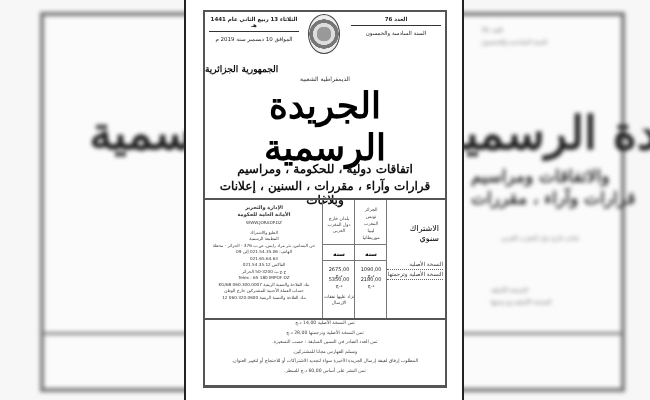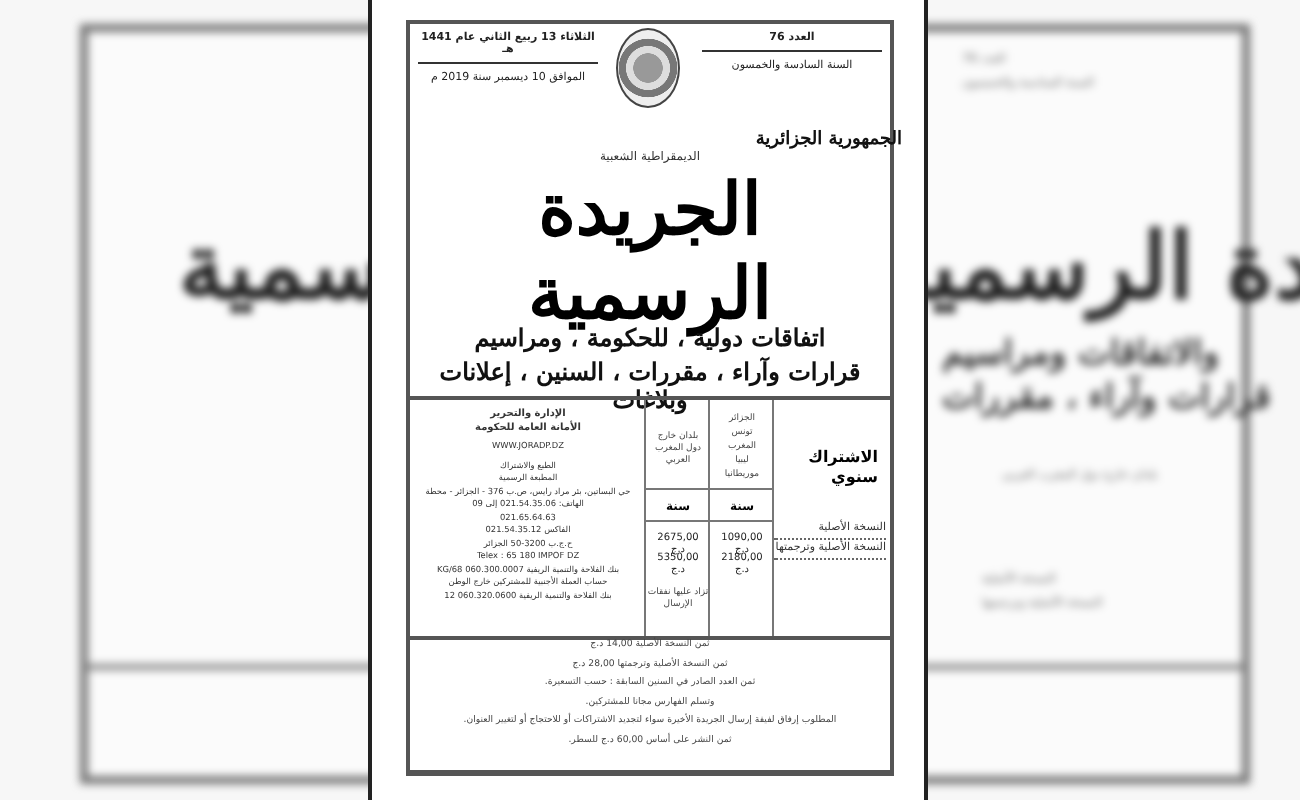--- a/index.html
+++ b/index.html
@@ -17,32 +17,32 @@
   .topbar{position:absolute;top:0;left:0;width:650px;height:3px;background:#555;}
   .sep-left{position:absolute;left:184px;top:0;width:2px;height:400px;background:#222;}
   .sep-right{position:absolute;left:462px;top:0;width:2px;height:400px;background:#222;}
   .doc{position:absolute;left:186px;top:0;width:276px;height:400px;background:#fff;}
   .frame{position:absolute;left:17px;top:10px;width:240px;height:373px;border:2px solid #555;border-bottom-width:3px;background:#fff;}
   .hdr{position:absolute;top:0;left:0;width:240px;height:42px;direction:rtl;font-size:5.5px;color:#222;}
   .hdr-right{position:absolute;right:4px;top:4px;width:90px;text-align:center;}
   .hdr-left{position:absolute;left:4px;top:4px;width:90px;text-align:center;}
   .hdr-line{border-bottom:1px solid #333;padding-bottom:3px;margin-bottom:4px;font-weight:bold;}
   .emblem{position:absolute;left:103px;top:2px;width:30px;height:38px;border-radius:50%;border:1.5px solid #444;background:radial-gradient(circle,#999 0 30%,#ddd 31% 45%,#777 46% 60%,#eee 61%);}
-  .republic{position:absolute;top:52px;width:246px;text-align:right;font-family:"DejaVu Serif",serif;font-size:9px;font-weight:bold;color:#111;direction:rtl;}
+  .republic{position:absolute;top:52px;width:246px;text-align:left;font-family:"DejaVu Serif",serif;font-size:9px;font-weight:bold;color:#111;direction:rtl;}
   .republic2{position:absolute;top:63px;width:240px;text-align:center;font-size:6px;color:#333;direction:rtl;}
   .title{position:absolute;top:72px;width:240px;text-align:center;font-family:"DejaVu Serif",serif;font-size:36px;font-weight:bold;color:#000;direction:rtl;letter-spacing:-1px;}
   .subtitle1{position:absolute;top:150px;width:240px;text-align:center;font-family:"DejaVu Serif",serif;font-size:12px;font-weight:bold;color:#111;direction:rtl;}
   .subtitle2{position:absolute;top:167px;width:240px;text-align:center;font-family:"DejaVu Serif",serif;font-size:12px;font-weight:bold;color:#111;direction:rtl;}
   .tbl{position:absolute;top:186px;left:0;width:240px;height:118px;border-top:2px solid #555;border-bottom:2px solid #555;direction:rtl;}
   .col{position:absolute;top:0;height:118px;border-left:1px solid #777;}
   .col-a{right:0;width:58px;}
   .col-b{right:58px;width:32px;}
   .col-c{right:90px;width:32px;}
   .col-d{right:122px;width:118px;border-left:none;}
-  .sub-title{position:absolute;top:24px;right:6px;font-size:8px;font-weight:bold;text-align:right;line-height:10px;width:48px;}
+  .sub-title{position:absolute;top:24px;right:6px;font-size:8px;font-weight:normal;text-align:right;line-height:10px;width:48px;}
   .sub-lines{position:absolute;top:60px;right:2px;font-size:5.5px;color:#333;text-align:right;line-height:9px;width:56px;}
   .sub-lines span{display:block;border-bottom:0.5px dotted #666;}
   .cell-countries{position:absolute;top:6px;right:2px;font-size:4.5px;color:#444;line-height:7px;text-align:center;width:28px;}
   .cell-abroad{position:absolute;top:16px;right:2px;font-size:4.5px;color:#444;line-height:6px;text-align:center;width:28px;}
   .hline{position:absolute;left:0;width:100%;border-top:1px solid #777;}
   .year{position:absolute;top:50px;width:100%;text-align:center;font-size:6px;font-weight:bold;}
   .price{position:absolute;right:2px;width:28px;font-size:5px;text-align:center;color:#222;}
   .note{position:absolute;top:94px;width:100%;text-align:center;font-size:4.5px;color:#444;line-height:6px;}
   .admin{position:absolute;top:4px;right:2px;width:114px;text-align:center;font-size:4.2px;color:#333;line-height:6.5px;}
   .admin .b{font-weight:bold;font-size:5px;}

